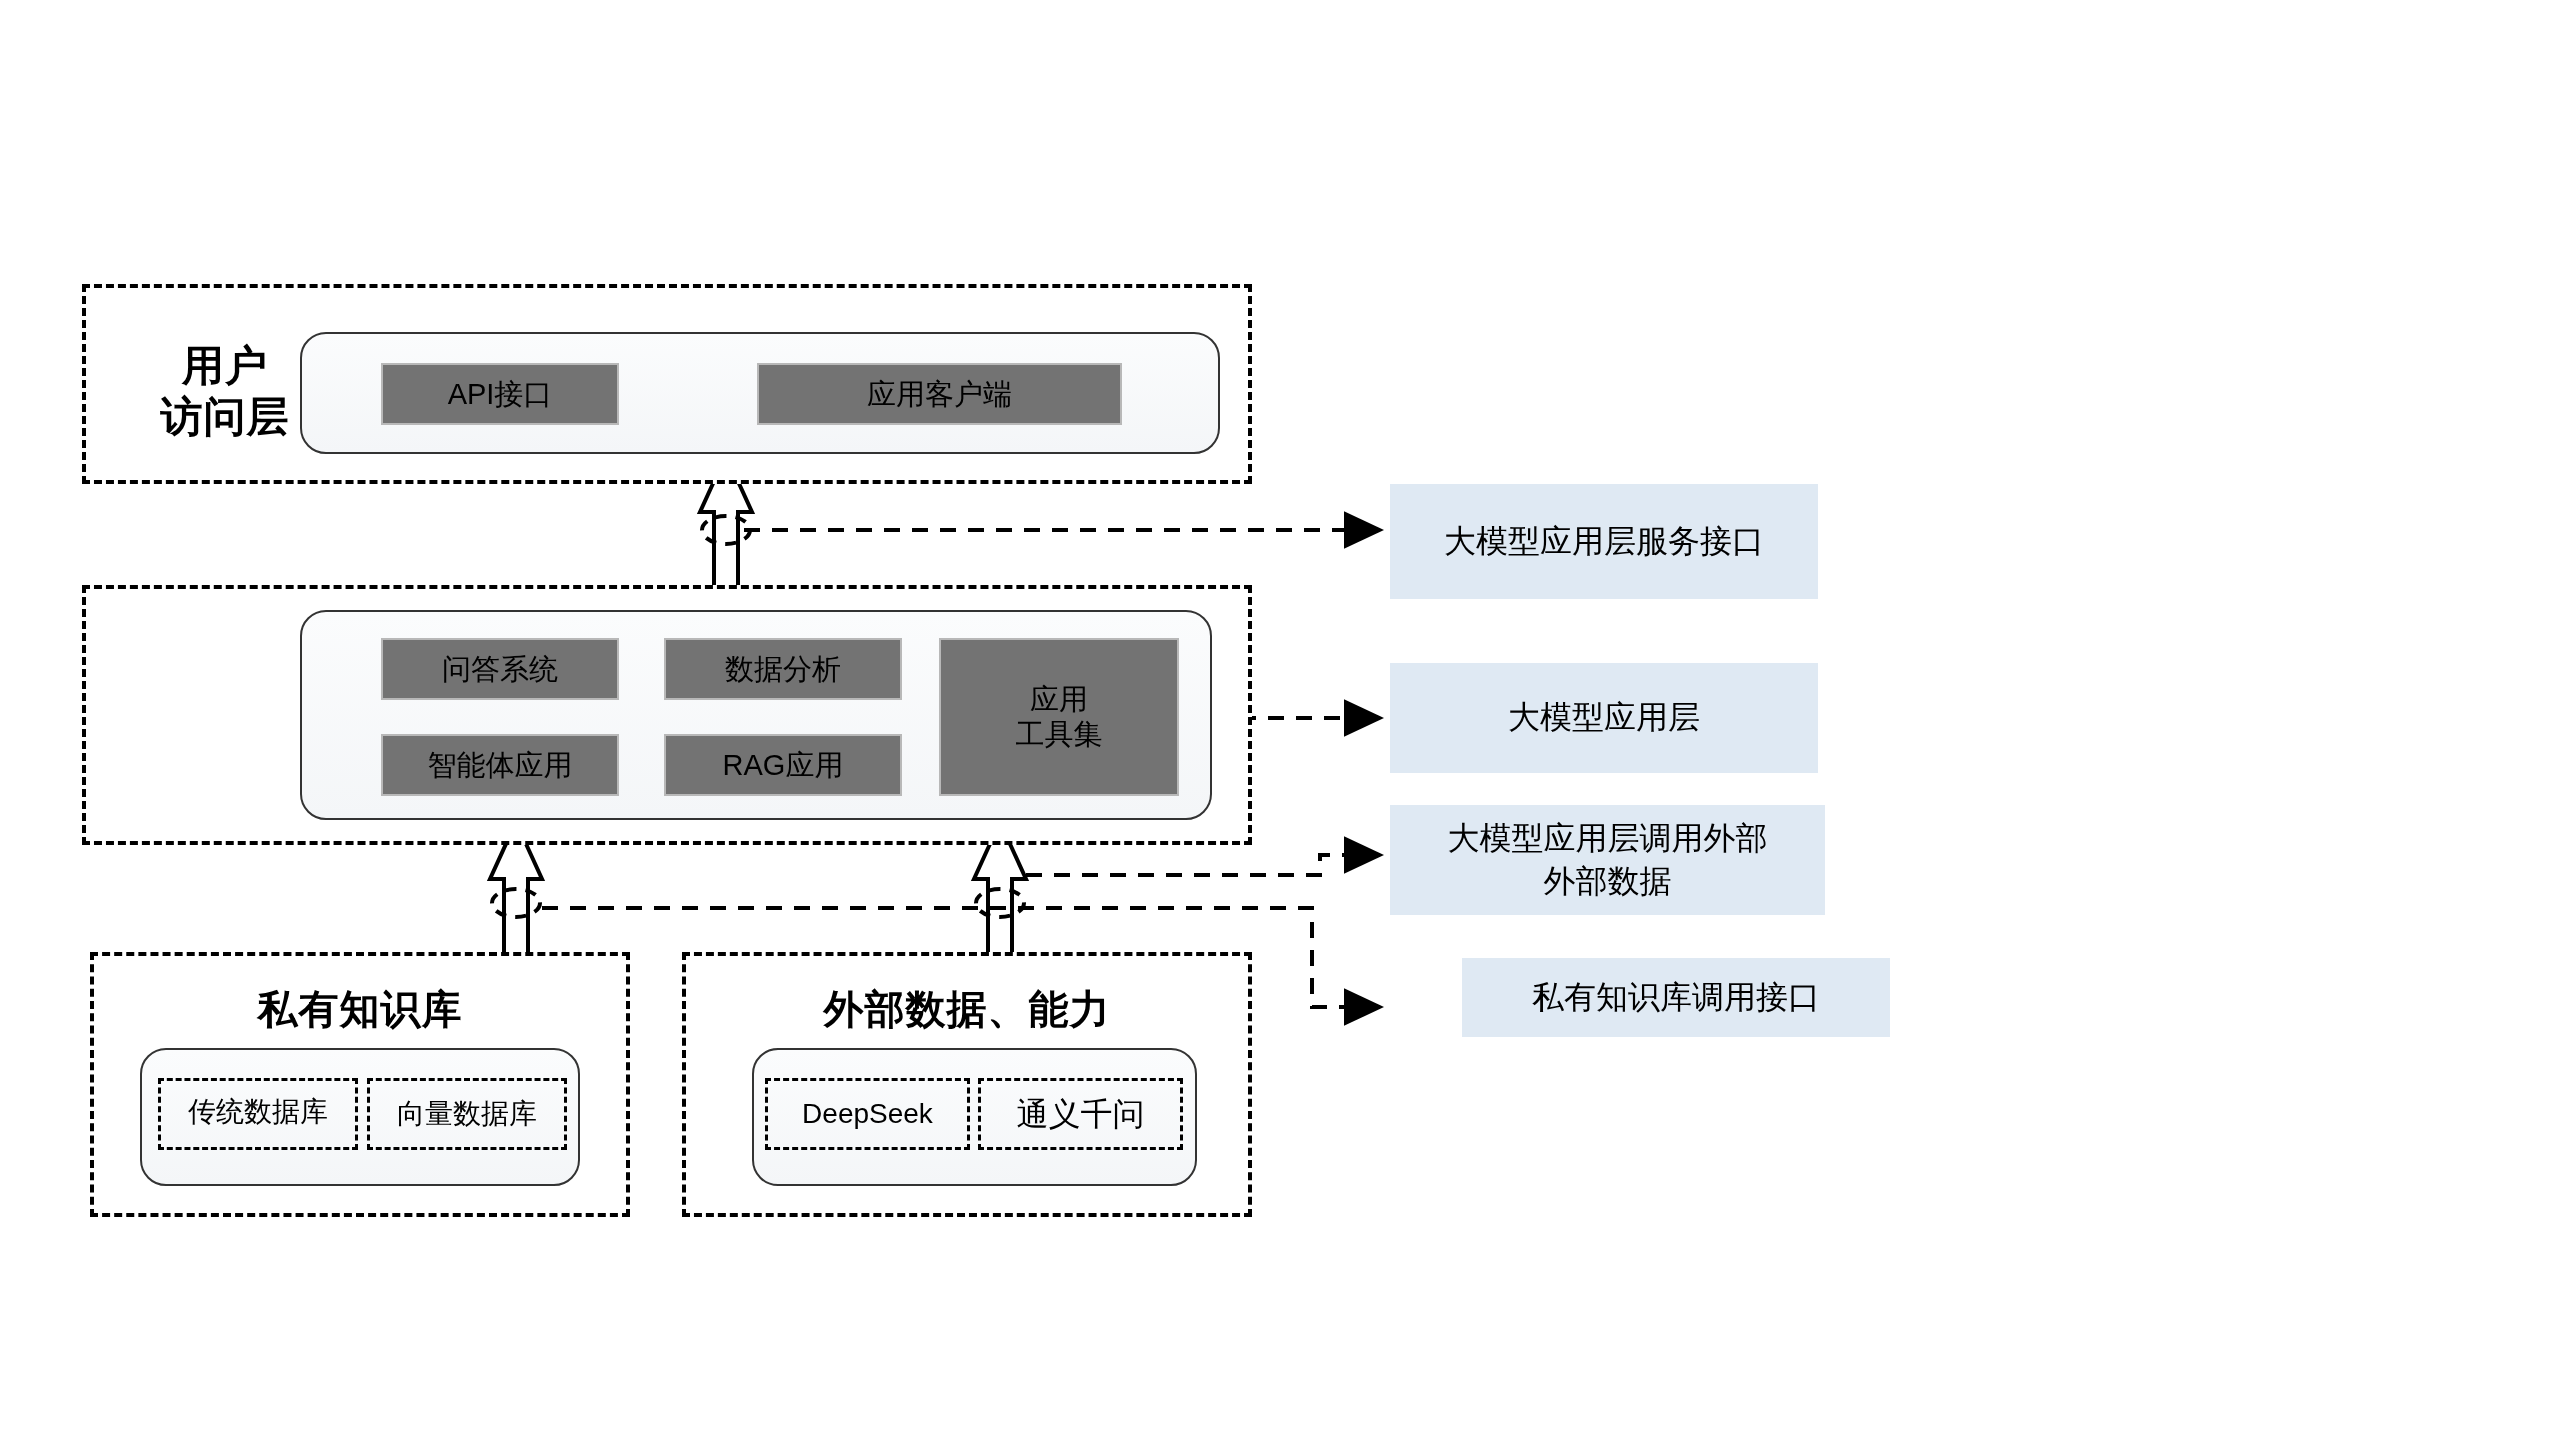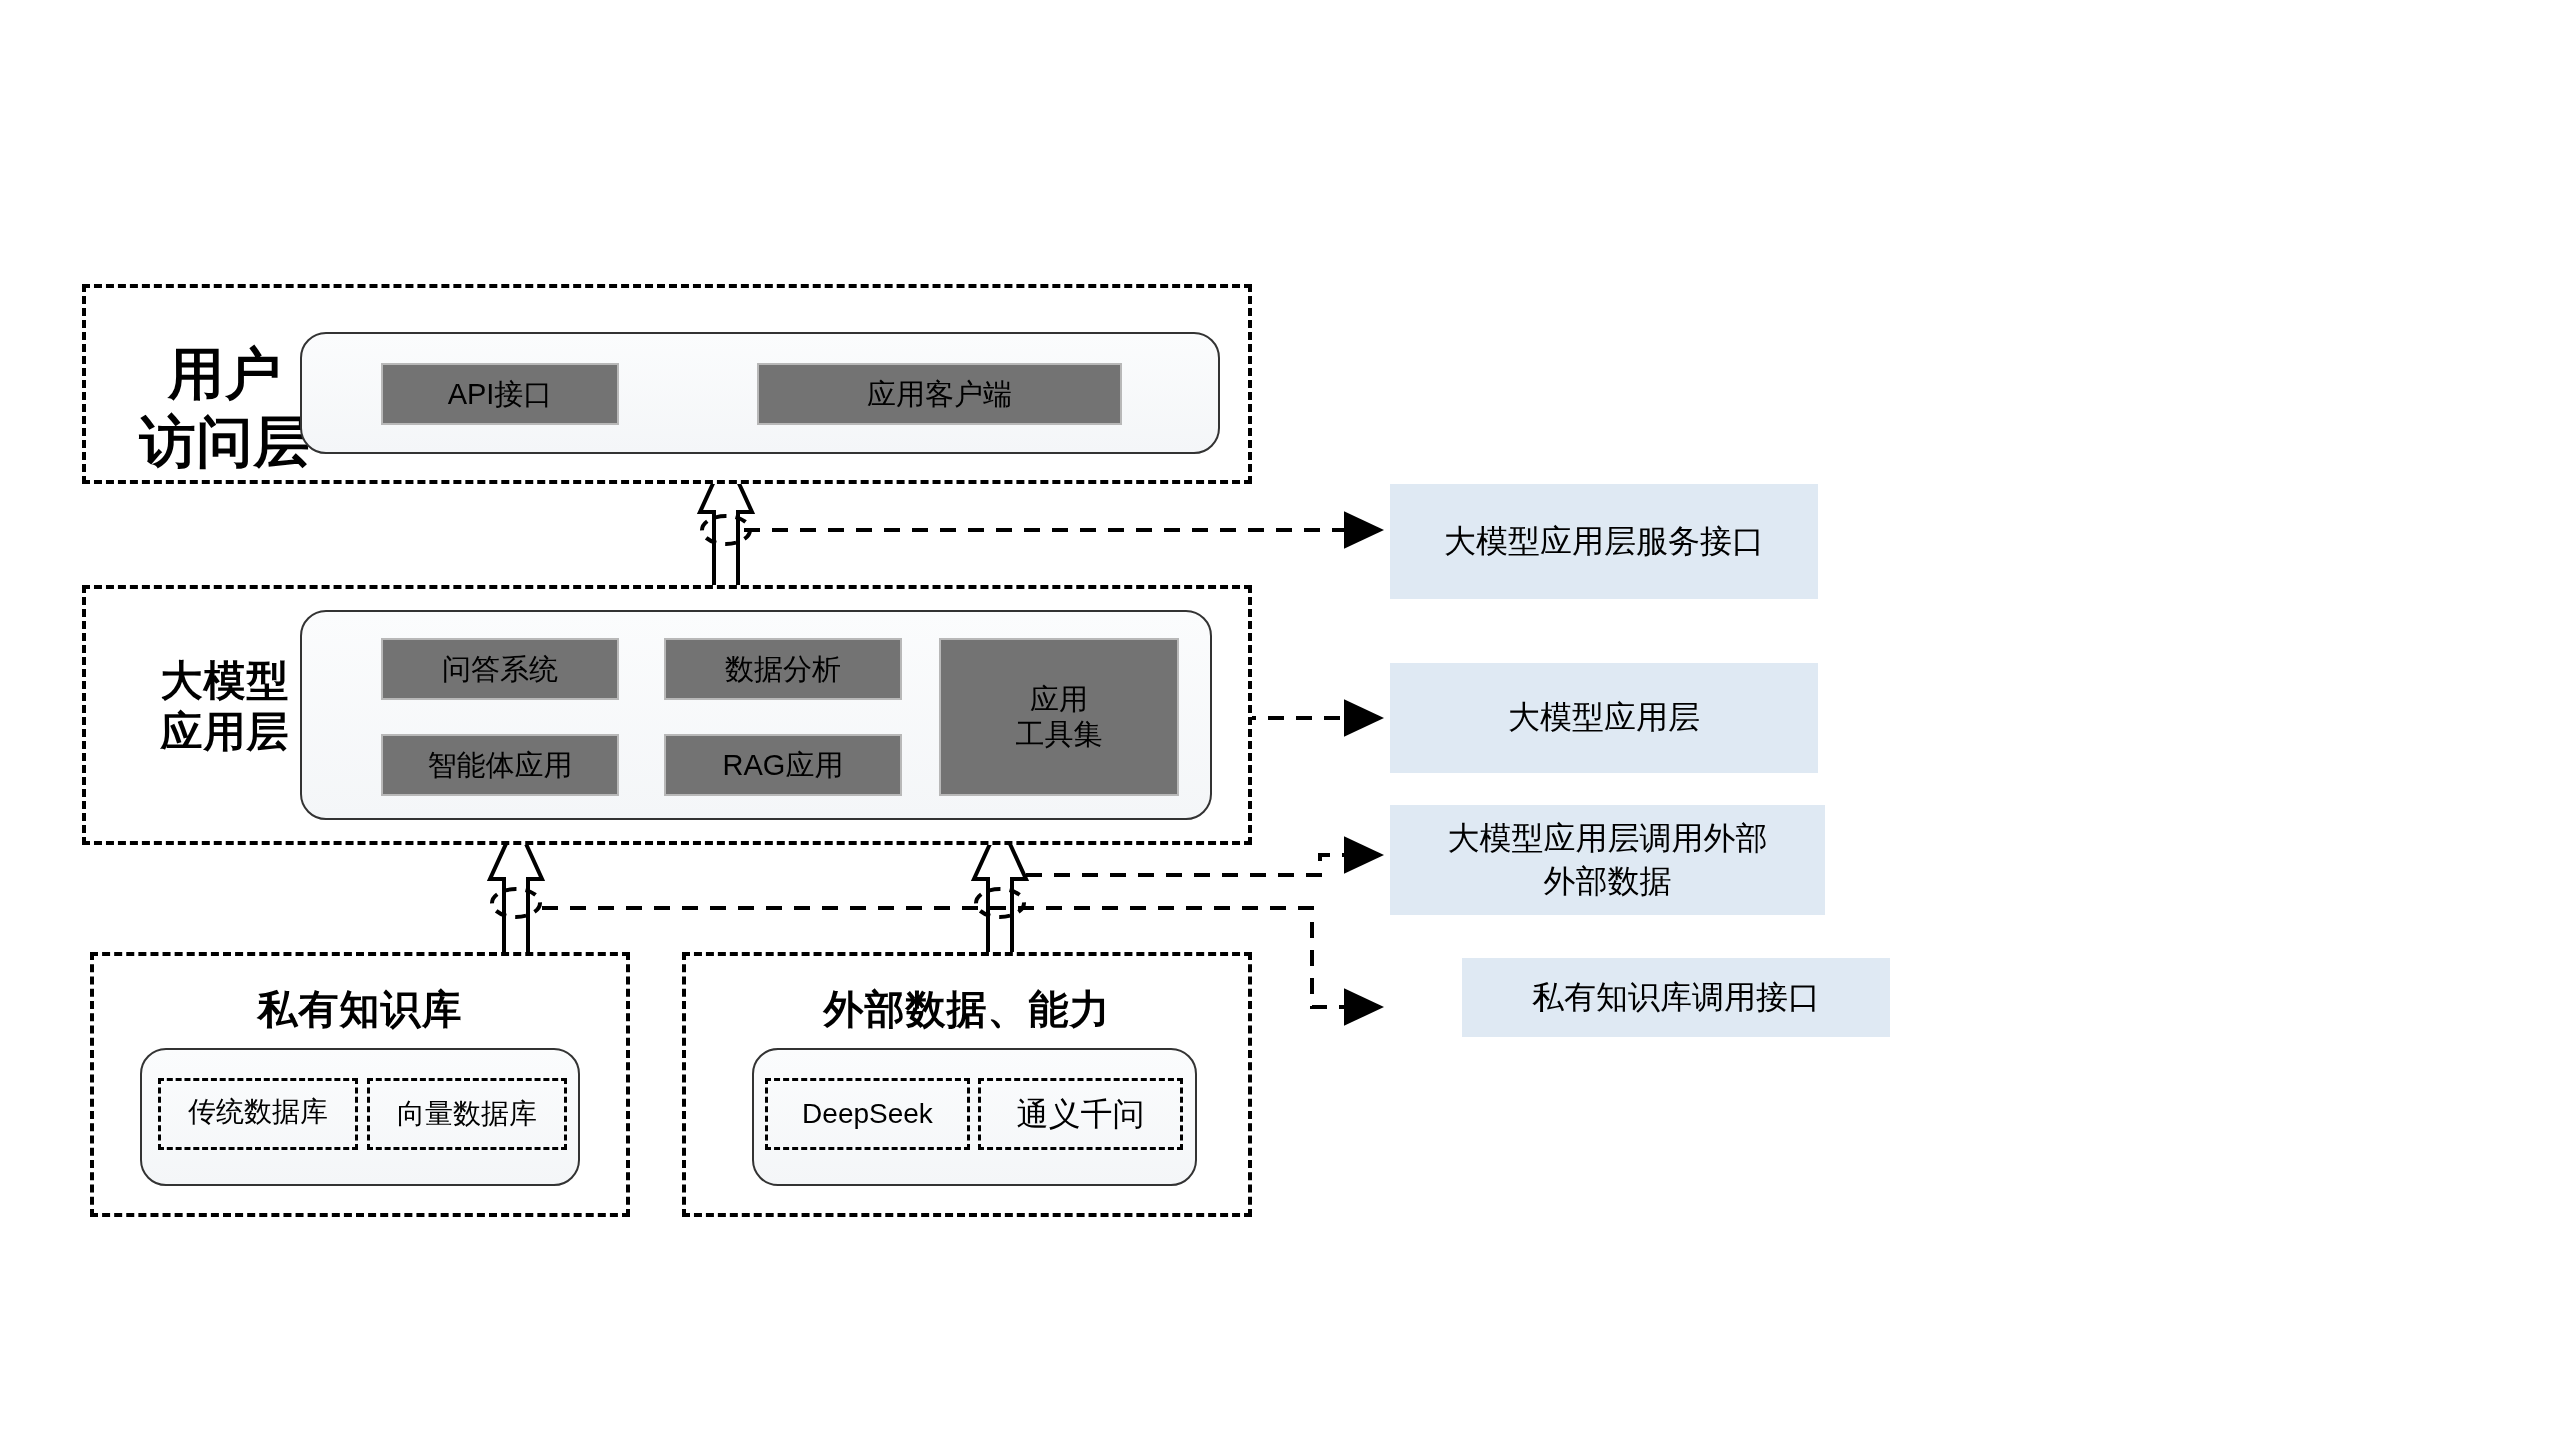--- a/index.html
+++ b/index.html
@@ -107,33 +107,31 @@
 
     <path d="M1212,718 L1380,718" fill="none" stroke="#000000" stroke-width="4" stroke-dasharray="16 12" marker-end="url(#solidArrow)"></path>
 
     <path d="M1026,875 L1320,875 L1320,855 L1380,855" fill="none" stroke="#000000" stroke-width="4" stroke-dasharray="16 12" marker-end="url(#solidArrow)"></path>
 
     <path d="M542,908 L1312,908 L1312,1007 L1380,1007" fill="none" stroke="#000000" stroke-width="4" stroke-dasharray="16 12" marker-end="url(#solidArrow)"></path>
   </svg>
 
   <div class="layer-box" style="left:82px;top:284px;width:1170px;height:200px;">
   </div>
-  <div class="layer-title" style="left:110px;top:340px;width:230px;font-size:56px;">用户
+  <div class="layer-title" style="left:110px;top:340px;width:230px;font-size:42px;">用户
 访问层</div>
 
   <div class="panel" style="left:300px;top:332px;width:920px;height:122px;"></div>
 
   <div class="item" style="left:381px;top:363px;width:238px;height:62px;font-size:29px;">API接口</div>
 
   <div class="item" style="left:757px;top:363px;width:365px;height:62px;font-size:29px;">应用客户端</div>
 
   <div class="layer-box" style="left:82px;top:585px;width:1170px;height:260px;">
   </div>
-  <div class="layer-title" style="left:110px;top:655px;width:230px;font-size:42px;">大模型
-应用层</div>
 
   <div class="panel" style="left:300px;top:610px;width:912px;height:210px;"></div>
 
   <div class="item" style="left:381px;top:638px;width:238px;height:62px;font-size:29px;">问答系统</div>
 
   <div class="item" style="left:664px;top:638px;width:238px;height:62px;font-size:29px;">数据分析</div>
 
   <div class="item" style="left:381px;top:734px;width:238px;height:62px;font-size:29px;">智能体应用</div>
 
   <div class="item" style="left:664px;top:734px;width:238px;height:62px;font-size:29px;">RAG应用</div>

